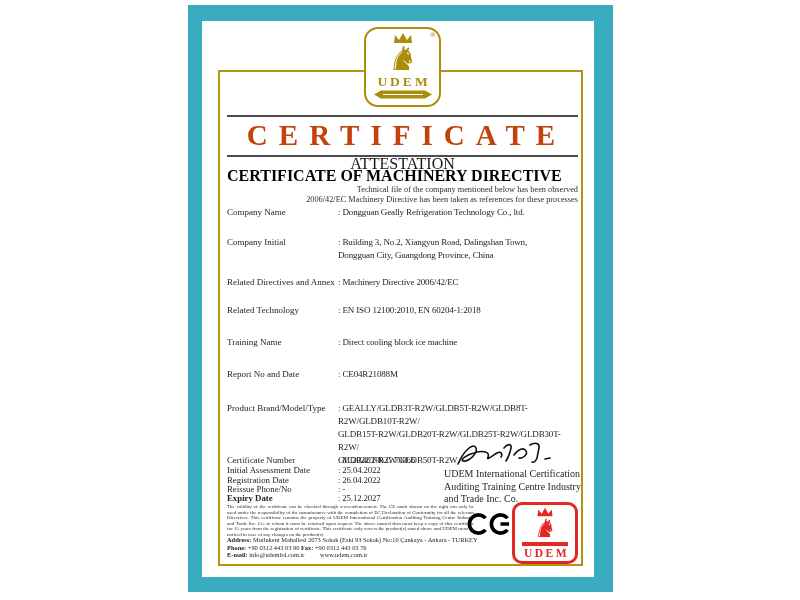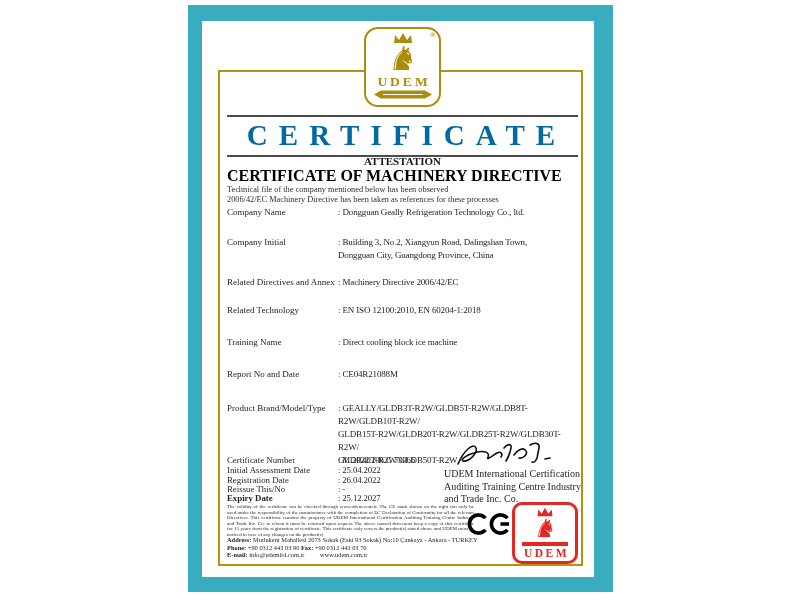--- a/index.html
+++ b/index.html
@@ -18,24 +18,24 @@
              border-radius:14px;z-index:3;display:flex;flex-direction:column;align-items:center;padding-top:3px}
   .logo-gold .reg{position:absolute;top:2px;right:3px;font-size:6.5px;color:#ab8d0b;font-family:"DejaVu Sans",sans-serif}
   .knight{font-family:"DejaVu Sans",sans-serif;line-height:1;transform:scaleX(-1);display:inline-block}
   .knight.gold{font-size:33px;color:#ab8d0b;margin-top:-2px}
   .brandname{font-family:"Liberation Serif",serif;font-weight:bold;letter-spacing:3px;text-indent:3px}
   .brandname.gold{font-size:13.5px;color:#ab8d0b;margin-top:-1px}
 
   
   .title-block{left:227px;top:115px;width:351px;border-top:2px solid #4c4c4c;border-bottom:2px solid #4c4c4c;
                padding:2px 0 3px 0;text-align:center}
-  .title-text{font-size:29px;font-weight:bold;letter-spacing:11px;text-indent:8px;color:#0369a1;white-space:nowrap}
-  .attestation{left:227px;top:155px;width:351px;text-align:center;font-weight:bold;font-size:11px;color:#17181c}
+  .title-text{font-size:29px;font-weight:bold;letter-spacing:11px;text-indent:8px;color:#c2410c;white-space:nowrap}
+  .attestation{left:227px;top:155px;width:351px;text-align:center;font-weight:normal;font-size:16px;color:#17181c}
   .subtitle{left:227px;top:167px;width:351px;text-align:left;font-weight:bold;font-size:16px;color:#000000}
-  .note{left:227px;width:351px;text-align:left;font-size:8.3px;color:#2a2e3a}
+  .note{left:227px;width:351px;text-align:right;font-size:8.3px;color:#2a2e3a}
 
   
   .frow{left:227px;width:354px;font-size:9px;line-height:13px}
   .frow .lbl{position:absolute;left:0;top:0;white-space:nowrap}
   .frow .val{position:absolute;left:111px;top:0;width:243px;white-space:pre-line;letter-spacing:-0.15px}
   .vb{font-weight:normal}
   .lb{font-weight:bold}
 
   
   .drow{left:227px;width:354px;font-size:8.8px;line-height:10px}
@@ -126,21 +126,21 @@
   </div>
   <div class="abs frow drow" style="top:465px">
     <span class="lbl">Initial Assessment Date</span>
     <span class="val">: 25.04.2022</span>
   </div>
   <div class="abs frow drow" style="top:475px">
     <span class="lbl">Registration Date</span>
     <span class="val">: 26.04.2022</span>
   </div>
   <div class="abs frow drow" style="top:484px">
-    <span class="lbl">Reissue This/No</span>
+    <span class="lbl">Reissue Phone/No</span>
     <span class="val">: -</span>
   </div>
   <div class="abs frow drow" style="top:493px">
     <span class="lbl lb">Expiry Date</span>
     <span class="val vb">:  25.12.2027</span>
   </div>
 
   <svg class="abs sig-svg" width="120" height="30" viewBox="0 0 120 30">
     <path d="M8,24 C14,10 24,2 26,8 C28,14 18,22 13,21 C10,20 16,15 24,13 C34,10 40,12 38,17 C36,21 42,16 47,13 C51,11 53,14 51,17 M54,8 C57,4 62,3 61,8 C60,13 58,18 56,21 M64,15 C68,9 74,7 76,11 C78,14 73,19 69,18 M80,5 C85,2 90,3 89,8 L87,18 C86,21 84,23 82,22 M95,19 L100,18" stroke="#111" stroke-width="1.6" fill="none" stroke-linecap="round"></path>
   </svg>

